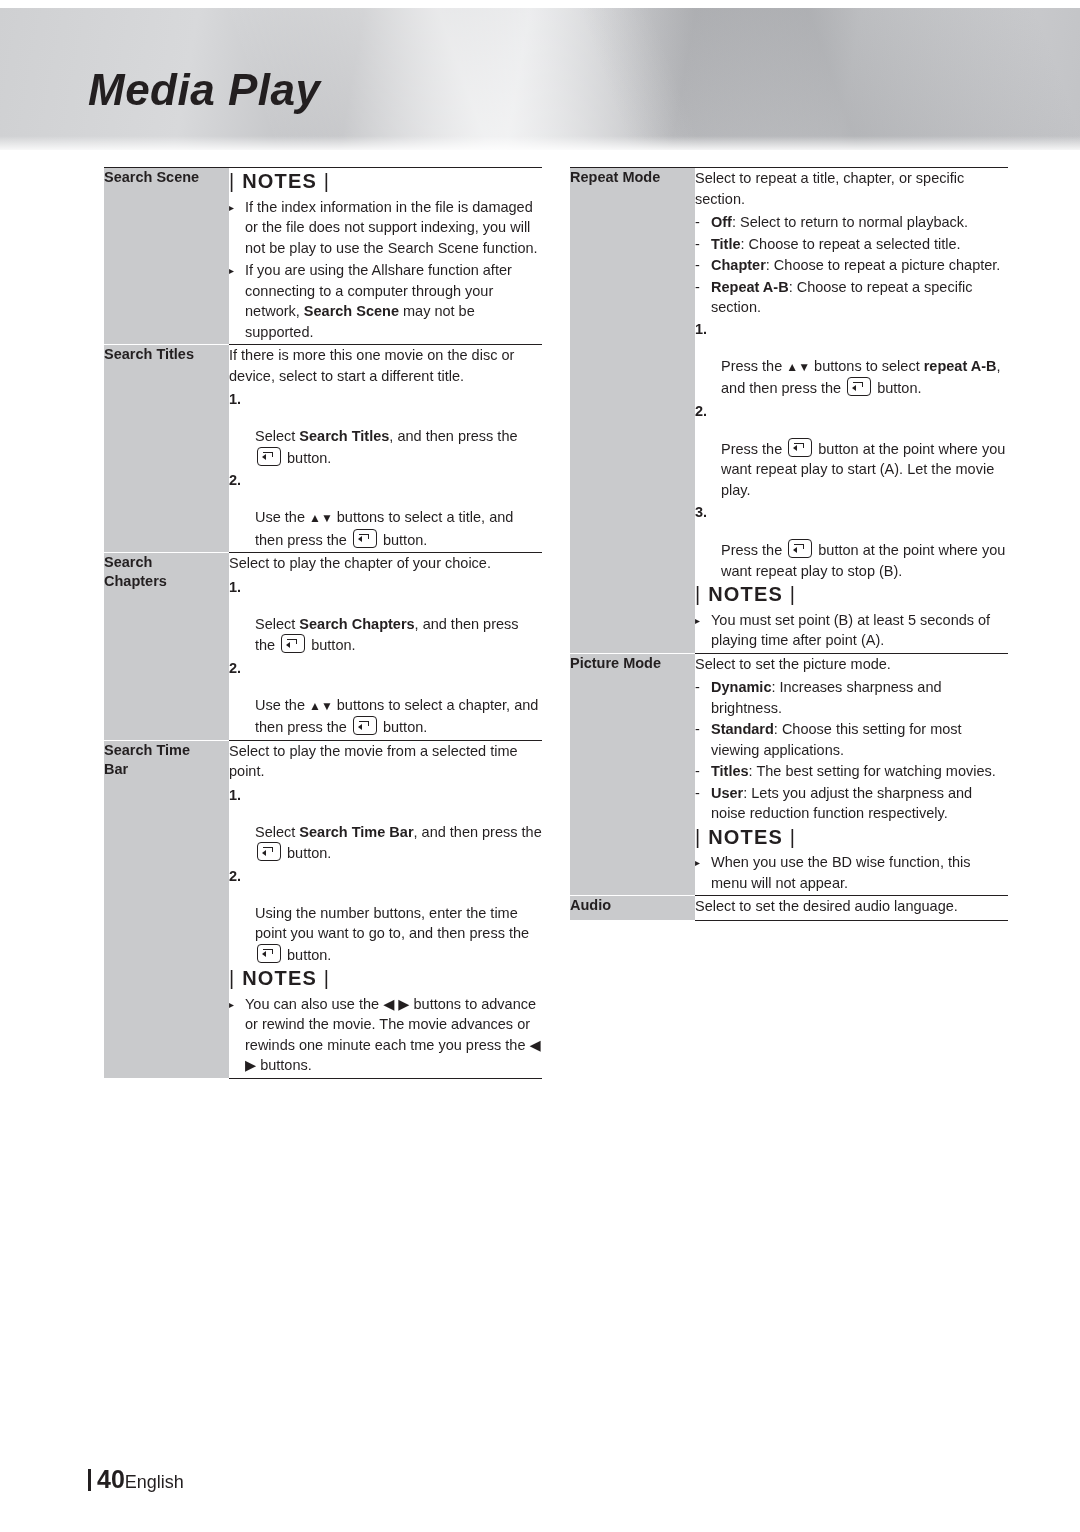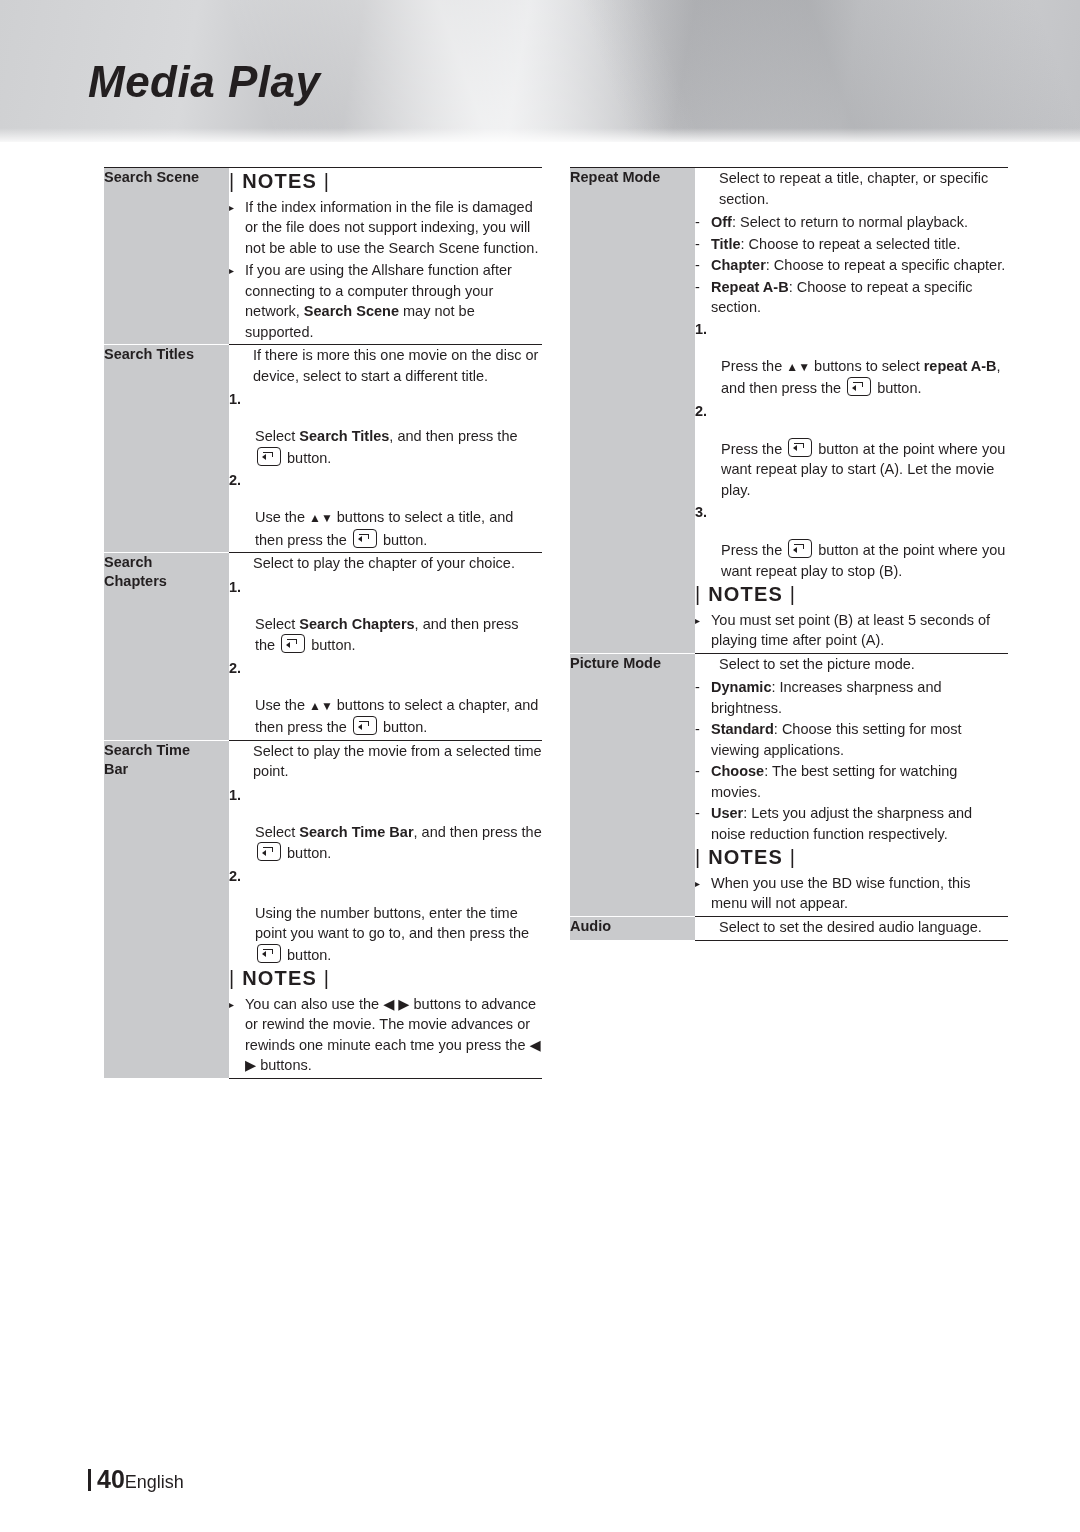--- a/index.html
+++ b/index.html
@@ -12,21 +12,21 @@
     height: 1532px;
     font-family: "Liberation Sans", sans-serif;
     color: #231f20;
     position: relative;
     overflow: hidden;
   }
 
   
   .header {
     position: absolute;
-    left: 0; top: 0;
+    left: 0; top: 8px;
     width: 1080px;
     height: 142px;
     background: linear-gradient(100deg,#cfd0d2 0%, #d8d9db 18%, #bcbdc0 33%, #e4e5e7 48%, #b9babd 63%, #d5d6d8 78%, #c2c3c6 100%);
     overflow: hidden;
   }
   .header:after {
     content: "";
     position: absolute;
     left: 0; bottom: 0;
     width: 1080px; height: 14px;
@@ -139,21 +139,21 @@
   .num-row .tx { flex: 1; margin-top: 37px; }
   .dash-row {
     display: flex;
     margin-bottom: 1px;
   }
   .dash-row .mk {
     width: 16px;
     flex: 0 0 16px;
   }
   .dash-row .tx { flex: 1; }
-  .plain { margin-bottom: 3px; margin-left: 24px; }
+  .plain { margin-bottom: 3px; }
 
   
   .ent {
     display: inline-block;
     width: 22px; height: 17px;
     border: 1.6px solid #231f20;
     border-radius: 4px;
     position: relative;
     vertical-align: -3px;
     margin: 0 2px;
@@ -218,21 +218,21 @@
     <div class="col">
       <table class="spec">
 
         <tbody>
             <tr class="first">
           <td class="label">Search Scene</td>
           <td class="body">
             <div class="note-hdr"><span class="bar">|</span>&nbsp;<span>NOTES</span>&nbsp;<span class="bar">|</span></div>
             <div class="bullet-row">
               <div class="mk">▸</div>
-              <div class="tx">If the index information in the file is damaged or the file does not support indexing, you will not be able to use the Search Scene function.</div>
+              <div class="tx">If the index information in the file is damaged or the file does not support indexing, you will not be play to use the Search Scene function.</div>
             </div>
             <div class="bullet-row">
               <div class="mk">▸</div>
               <div class="tx">If you are using the Allshare function after connecting to a computer through your network, <span class="b">Search Scene</span> may not be supported.</div>
             </div>
           </td>
         </tr>
 
         <tr>
           <td class="label">Search Titles</td>
@@ -298,21 +298,21 @@
             <div class="dash-row">
               <div class="mk">-</div>
               <div class="tx"><span class="b">Off</span><span>: Select to return to normal playback.</span></div>
             </div>
             <div class="dash-row">
               <div class="mk">-</div>
               <div class="tx"><span class="b">Title</span><span>: Choose to repeat a selected title.</span></div>
             </div>
             <div class="dash-row">
               <div class="mk">-</div>
-              <div class="tx"><span class="b">Chapter</span><span>: Choose to repeat a specific chapter.</span></div>
+              <div class="tx"><span class="b">Chapter</span><span>: Choose to repeat a picture chapter.</span></div>
             </div>
             <div class="dash-row">
               <div class="mk">-</div>
               <div class="tx"><span class="b">Repeat A-B</span><span>: Choose to repeat a specific section.</span></div>
             </div>
             <div class="num-row">
               <div class="mk">1.</div>
               <div class="tx">Press the <span class="arru">▲▼</span> buttons to select <span class="b">repeat A-B</span>, and then press the <span class="ent"></span> button.</div>
             </div>
             <div class="num-row">
@@ -338,21 +338,21 @@
             <div class="dash-row">
               <div class="mk">-</div>
               <div class="tx"><span class="b">Dynamic</span><span>: Increases sharpness and brightness.</span></div>
             </div>
             <div class="dash-row">
               <div class="mk">-</div>
               <div class="tx"><span class="b">Standard</span><span>: Choose this setting for most viewing applications.</span></div>
             </div>
             <div class="dash-row">
               <div class="mk">-</div>
-              <div class="tx"><span class="b">Choose</span><span>: The best setting for watching movies.</span></div>
+              <div class="tx"><span class="b">Titles</span><span>: The best setting for watching movies.</span></div>
             </div>
             <div class="dash-row">
               <div class="mk">-</div>
               <div class="tx"><span class="b">User</span><span>: Lets you adjust the sharpness and noise reduction function respectively.</span></div>
             </div>
             <div class="note-hdr"><span class="bar">|</span>&nbsp;<span>NOTES</span>&nbsp;<span class="bar">|</span></div>
             <div class="bullet-row">
               <div class="mk">▸</div>
               <div class="tx">When you use the BD wise function, this menu will not appear.</div>
             </div>

